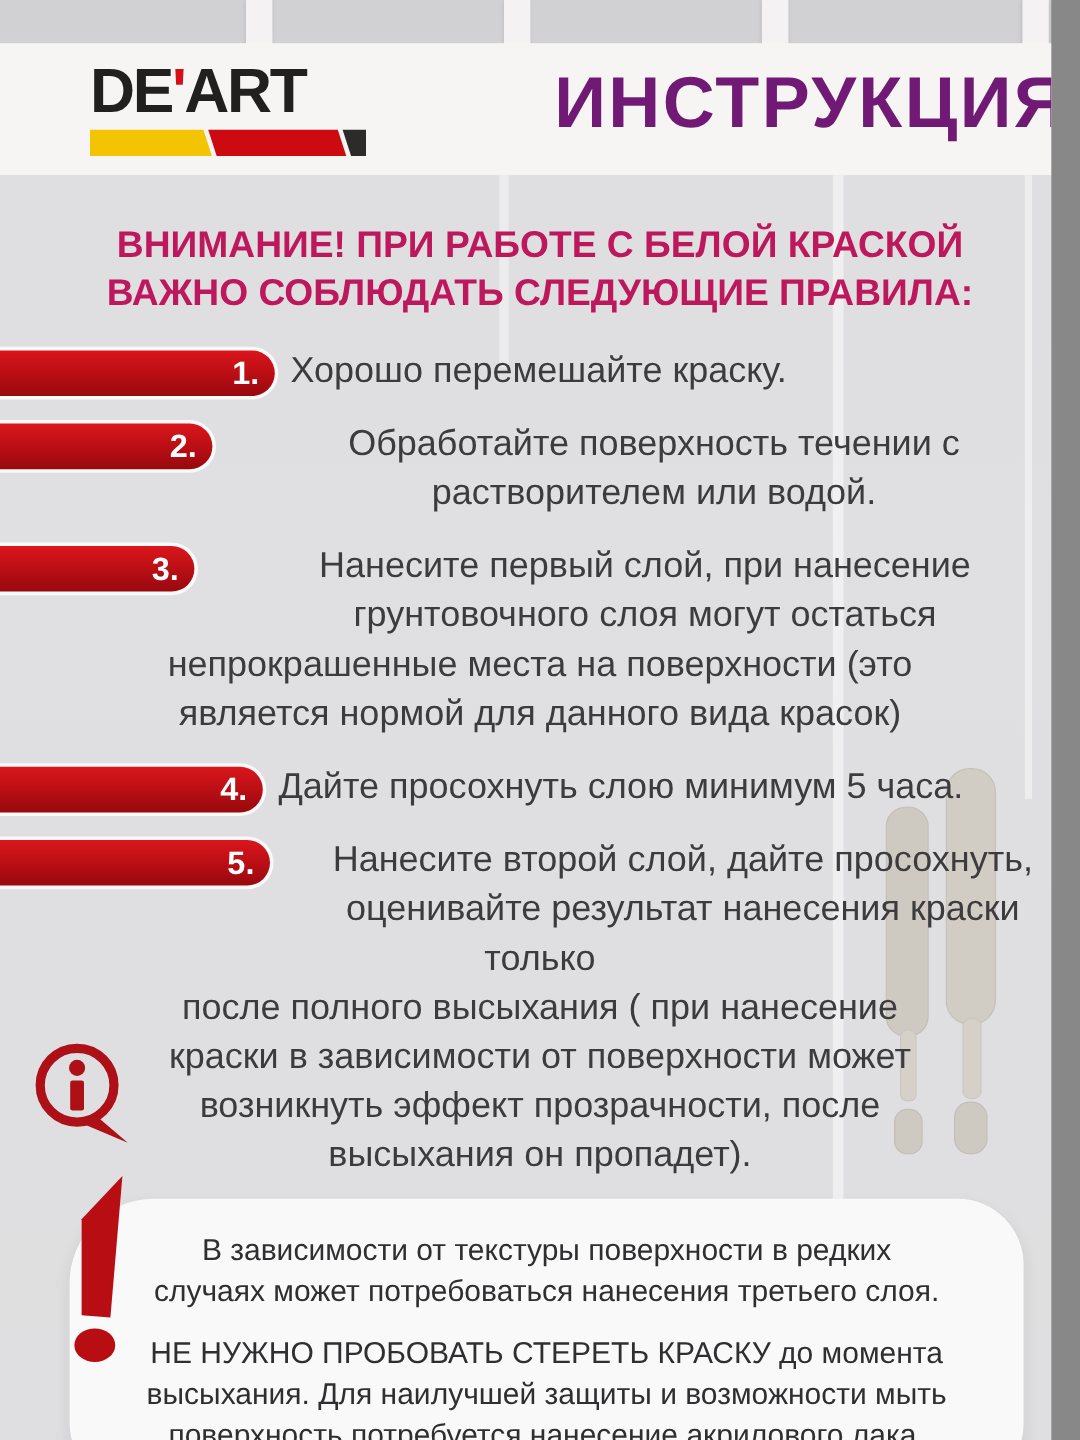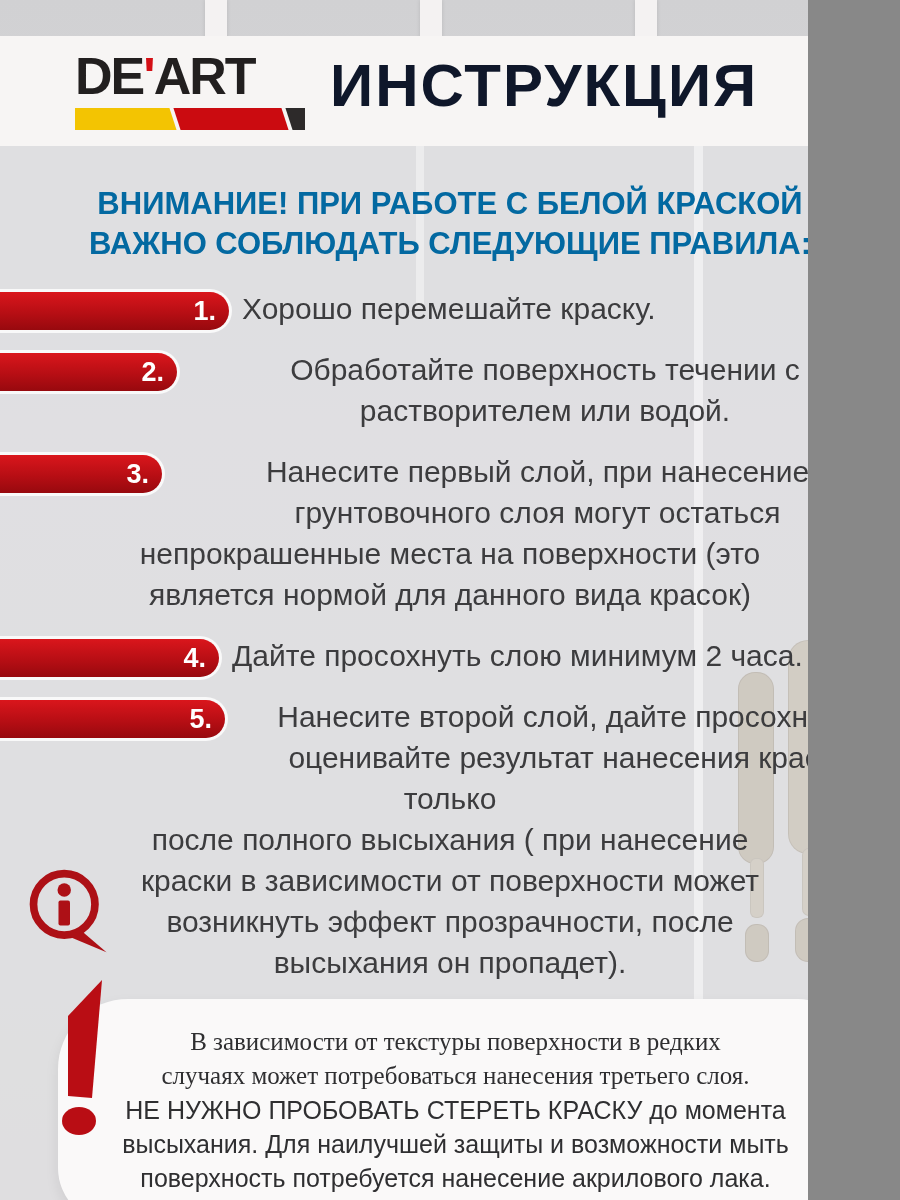--- a/index.html
+++ b/index.html
@@ -1,57 +1,57 @@
 <!DOCTYPE html>
 <html><head>
 <meta charset="utf-8">
 <style>
   html,body{margin:0;padding:0;background:#888;}
   .page{
-    position:relative;width:808px;height:1200px;overflow:hidden;
+    position:relative;width:876px;height:1200px;overflow:hidden;
     font-family:"Liberation Sans", sans-serif;background:#d6d5d7;
   }
   
   .bg-base{position:absolute;inset:0;background:linear-gradient(180deg,#d1d1d3 0%,#d9d8da 35%,#d7d5d4 80%,#d4d1ce 100%);z-index:0;}
   .mullion{position:absolute;top:0;height:40px;width:22px;background:#f4f2f2;box-shadow:0 0 4px rgba(0,0,0,.12);z-index:0;}
   .overlay{position:absolute;left:0;top:146px;width:900px;height:1054px;background:rgba(225,224,227,.85);z-index:1;}
   .pane-line{position:absolute;background:rgba(255,255,255,.5);z-index:2;}
   .door-seam{position:absolute;left:420px;top:1150px;width:3px;height:50px;background:rgba(193,175,105,.38);z-index:2;}
   .handle{position:absolute;z-index:2;opacity:.8;}
   .plate{position:absolute;background:#ccc5ba;border:1px solid rgba(0,0,0,.08);}
   .stem{position:absolute;background:#d3cdc3;border:1px solid rgba(0,0,0,.06);}
   
   .header{position:absolute;left:0;top:36px;width:900px;height:110px;background:#f7f5f4;z-index:3;}
   .brand{position:absolute;left:75px;top:14px;font-size:52px;font-weight:800;letter-spacing:-2px;color:#221f1f;line-height:1;}
   .brand .apo{color:#d40f15;}
   .stripe{position:absolute;left:75px;top:72px;width:230px;height:22px;overflow:hidden;}
   .seg{position:absolute;top:0;height:22px;transform:skewX(18deg);}
   .seg.y{left:-14px;width:112px;background:#f3c402;}
   .seg.r{left:102px;width:108px;background:#cb0b10;}
   .seg.k{left:214px;width:110px;background:#2d2a2a;}
-  .title{position:absolute;left:330px;top:20px;width:560px;text-align:left;font-size:60px;font-weight:800;letter-spacing:2px;color:#0f172a;line-height:1;}
+  .title{position:absolute;left:330px;top:20px;width:560px;text-align:right;font-size:60px;font-weight:800;letter-spacing:2px;color:#701a75;line-height:1;}
   
   .content{position:absolute;left:0;top:146px;width:900px;z-index:5;}
-  .warning{white-space:pre-line;text-align:center;color:#0369a1;font-weight:800;font-size:31px;line-height:40px;margin:38px 0 24px;}
+  .warning{white-space:pre-line;text-align:center;color:#be185d;font-weight:800;font-size:31px;line-height:40px;margin:38px 0 24px;}
   .step{margin-bottom:16px;}
   .step::after{content:"";display:block;clear:both;}
   .ribbon-wrap{float:left;margin:1px 10px 0 0;background:rgba(255,255,255,.8);padding:3px 3px 3px 0;border-radius:0 26px 26px 0;}
   .ribbon{height:38px;display:flex;align-items:center;justify-content:flex-end;padding-right:13px;border-radius:0 22px 22px 0;
           background:linear-gradient(180deg,#da161c 0%,#b70e14 55%,#97090e 100%);}
   .num{color:#ffffff;font-weight:700;font-size:27px;}
   .rw1{width:229px;} .rw2{width:177px;} .rw3{width:162px;} .rw4{width:219px;} .rw5{width:225px;}
   .step-text{white-space:pre-line;text-align:center;font-size:30px;line-height:41px;color:#3c3c3e;margin:0;}
   .step-text.left{text-align:left;}
   .gap-lg{margin-bottom:20px;}
   
   .card{position:relative;margin:12px 0 0 58px;width:795px;background:#faf9f9;
         border-radius:70px 55px 55px 55px;box-shadow:0 6px 14px rgba(0,0,0,.08);
         padding:26px 36px 28px 36px;box-sizing:border-box;}
   .note{white-space:pre-line;text-align:center;font-size:25px;line-height:34px;color:#2f2f31;margin:0 auto;}
-  .note.n1{max-width:680px;font-family:Liberation Serif, serif;}
+  .note.n1{max-width:680px;margin-bottom:18px;}
   .note.n2a{max-width:660px;}
   .note.n2b{max-width:710px;}
   .icon-info{position:absolute;left:22px;top:864px;z-index:6;}
   .icon-excl{position:absolute;left:56px;top:978px;z-index:6;}
 </style>
 </head>
 <body>
 
 <div class="page">
 
@@ -124,21 +124,21 @@
 непрокрашенные места на поверхности (это
 является нормой для данного вида красок)</p>
     </div>
 
     <div class="step">
       <div class="ribbon-wrap rw4">
         <div class="ribbon">
           <span class="num">4.</span>
         </div>
       </div>
-      <p class="step-text left">Дайте просохнуть слою минимум 2 часа.</p>
+      <p class="step-text left">Дайте просохнуть слою минимум 5 часа.</p>
     </div>
 
     <div class="step">
       <div class="ribbon-wrap rw5">
         <div class="ribbon">
           <span class="num">5.</span>
         </div>
       </div>
       <p class="step-text">Нанесите второй слой, дайте просохнуть,
 оценивайте результат нанесения краски только

